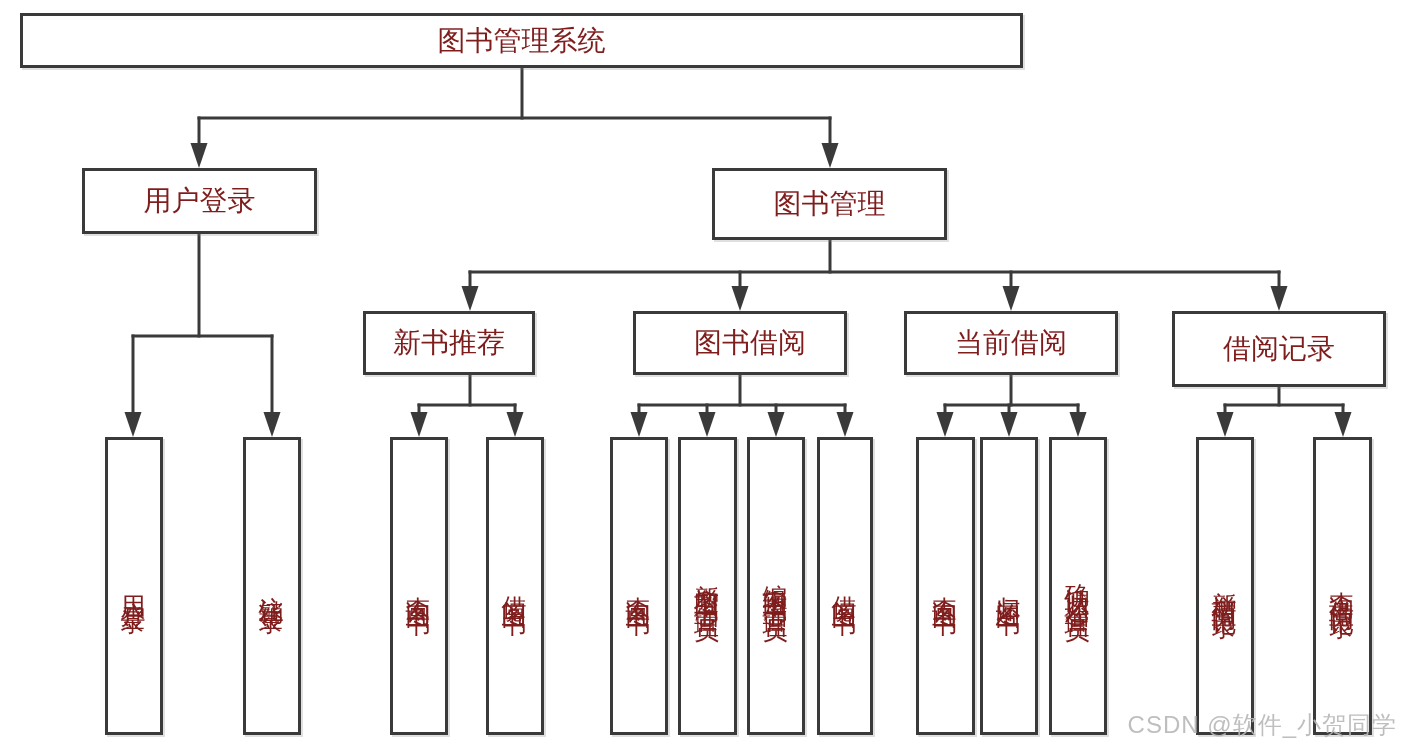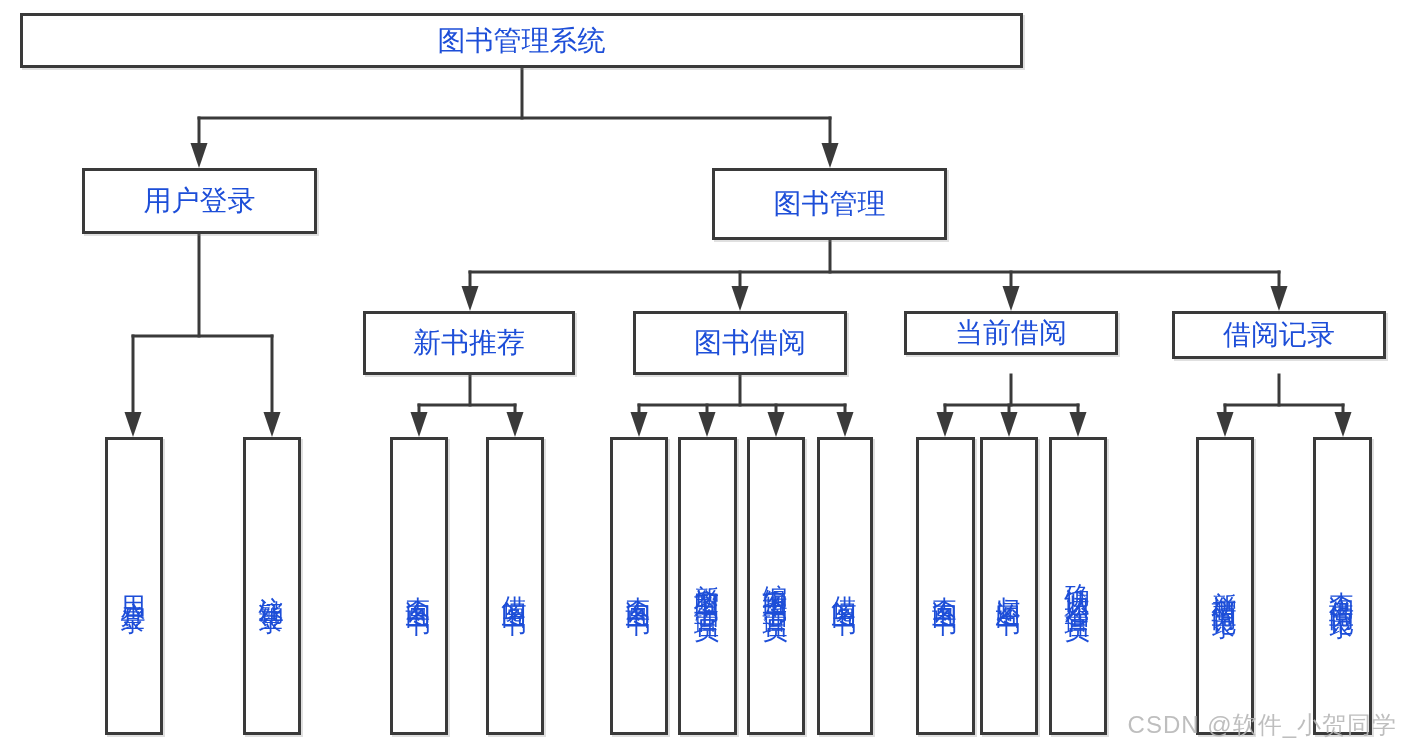--- a/index.html
+++ b/index.html
@@ -22,21 +22,21 @@
     pointer-events: none;
   }
   .node {
     position: absolute;
     box-sizing: border-box;
     background: #ffffff;
     border: 3px solid #3a3a3a;
     display: flex;
     align-items: center;
     justify-content: center;
-    color: #1d4ed8;
+    color: #7f1d1d;
     box-shadow: 2px 2px 0 rgba(130,130,130,0.25);
     z-index: 2;
   }
   .node .node-label {
     white-space: nowrap;
     text-align: center;
   }
   .node.vertical .node-label {
     writing-mode: vertical-rl;
     text-orientation: upright;
@@ -129,30 +129,30 @@
   <div id="watermark">CSDN @软件_小贺同学</div>
 <div class="node" style="left: 20px; top: 13px; width: 1003px; height: 55px; border-color: rgb(58, 58, 58);">
       <span class="node-label" style="font-size: 28px;">图书管理系统</span>
     </div>
     <div class="node" style="left: 82px; top: 168px; width: 235px; height: 66px; border-color: rgb(58, 58, 58);">
       <span class="node-label" style="font-size: 28px;">用户登录</span>
     </div>
     <div class="node" style="left: 712px; top: 168px; width: 235px; height: 72px; border-color: rgb(58, 58, 58);">
       <span class="node-label" style="font-size: 28px;">图书管理</span>
     </div>
-    <div class="node" style="left: 363px; top: 311px; width: 212px; height: 64px; border-color: rgb(58, 58, 58);">
+    <div class="node" style="left: 363px; top: 311px; width: 172px; height: 64px; border-color: rgb(58, 58, 58);">
       <span class="node-label" style="font-size: 28px;">新书推荐</span>
     </div>
     <div class="node" style="left: 633px; top: 311px; width: 214px; height: 64px; border-color: rgb(58, 58, 58); padding-left: 20px;">
       <span class="node-label" style="font-size: 28px;">图书借阅</span>
     </div>
-    <div class="node" style="left: 904px; top: 311px; width: 214px; height: 44px; border-color: rgb(58, 58, 58);">
+    <div class="node" style="left: 904px; top: 311px; width: 214px; height: 64px; border-color: rgb(58, 58, 58);">
       <span class="node-label" style="font-size: 28px;">当前借阅</span>
     </div>
-    <div class="node" style="left: 1172px; top: 311px; width: 214px; height: 48px; border-color: rgb(58, 58, 58);">
+    <div class="node" style="left: 1172px; top: 311px; width: 214px; height: 76px; border-color: rgb(58, 58, 58);">
       <span class="node-label" style="font-size: 28px;">借阅记录</span>
     </div>
     <div class="node vertical" style="left: 105px; top: 437px; width: 58px; height: 298px; border-color: rgb(58, 58, 58);">
       <span class="node-label" style="font-size: 25px;">用户登录</span>
     </div>
     <div class="node vertical" style="left: 243px; top: 437px; width: 58px; height: 298px; border-color: rgb(58, 58, 58);">
       <span class="node-label" style="font-size: 25px;">注销登录</span>
     </div>
     <div class="node vertical" style="left: 390px; top: 437px; width: 58px; height: 298px; border-color: rgb(58, 58, 58);">
       <span class="node-label" style="font-size: 25px;">查询图书</span>

